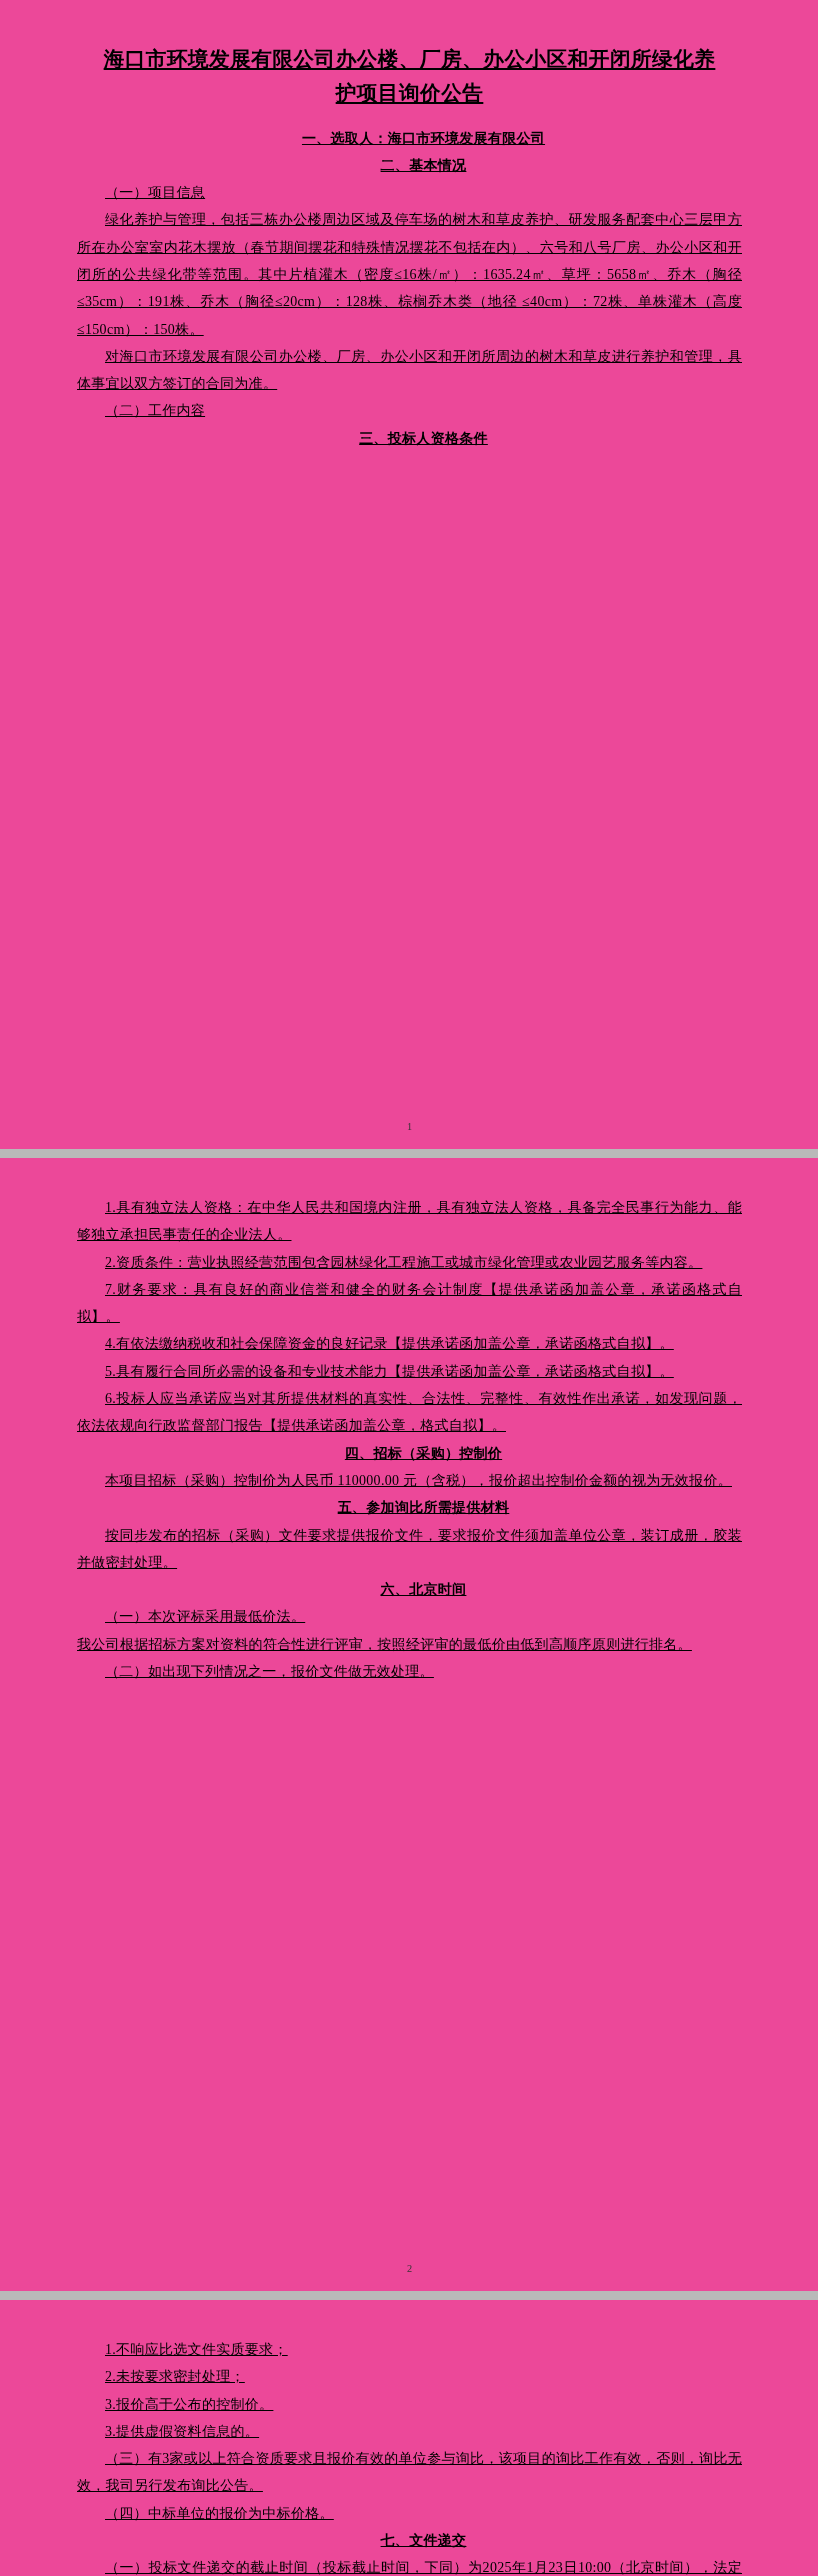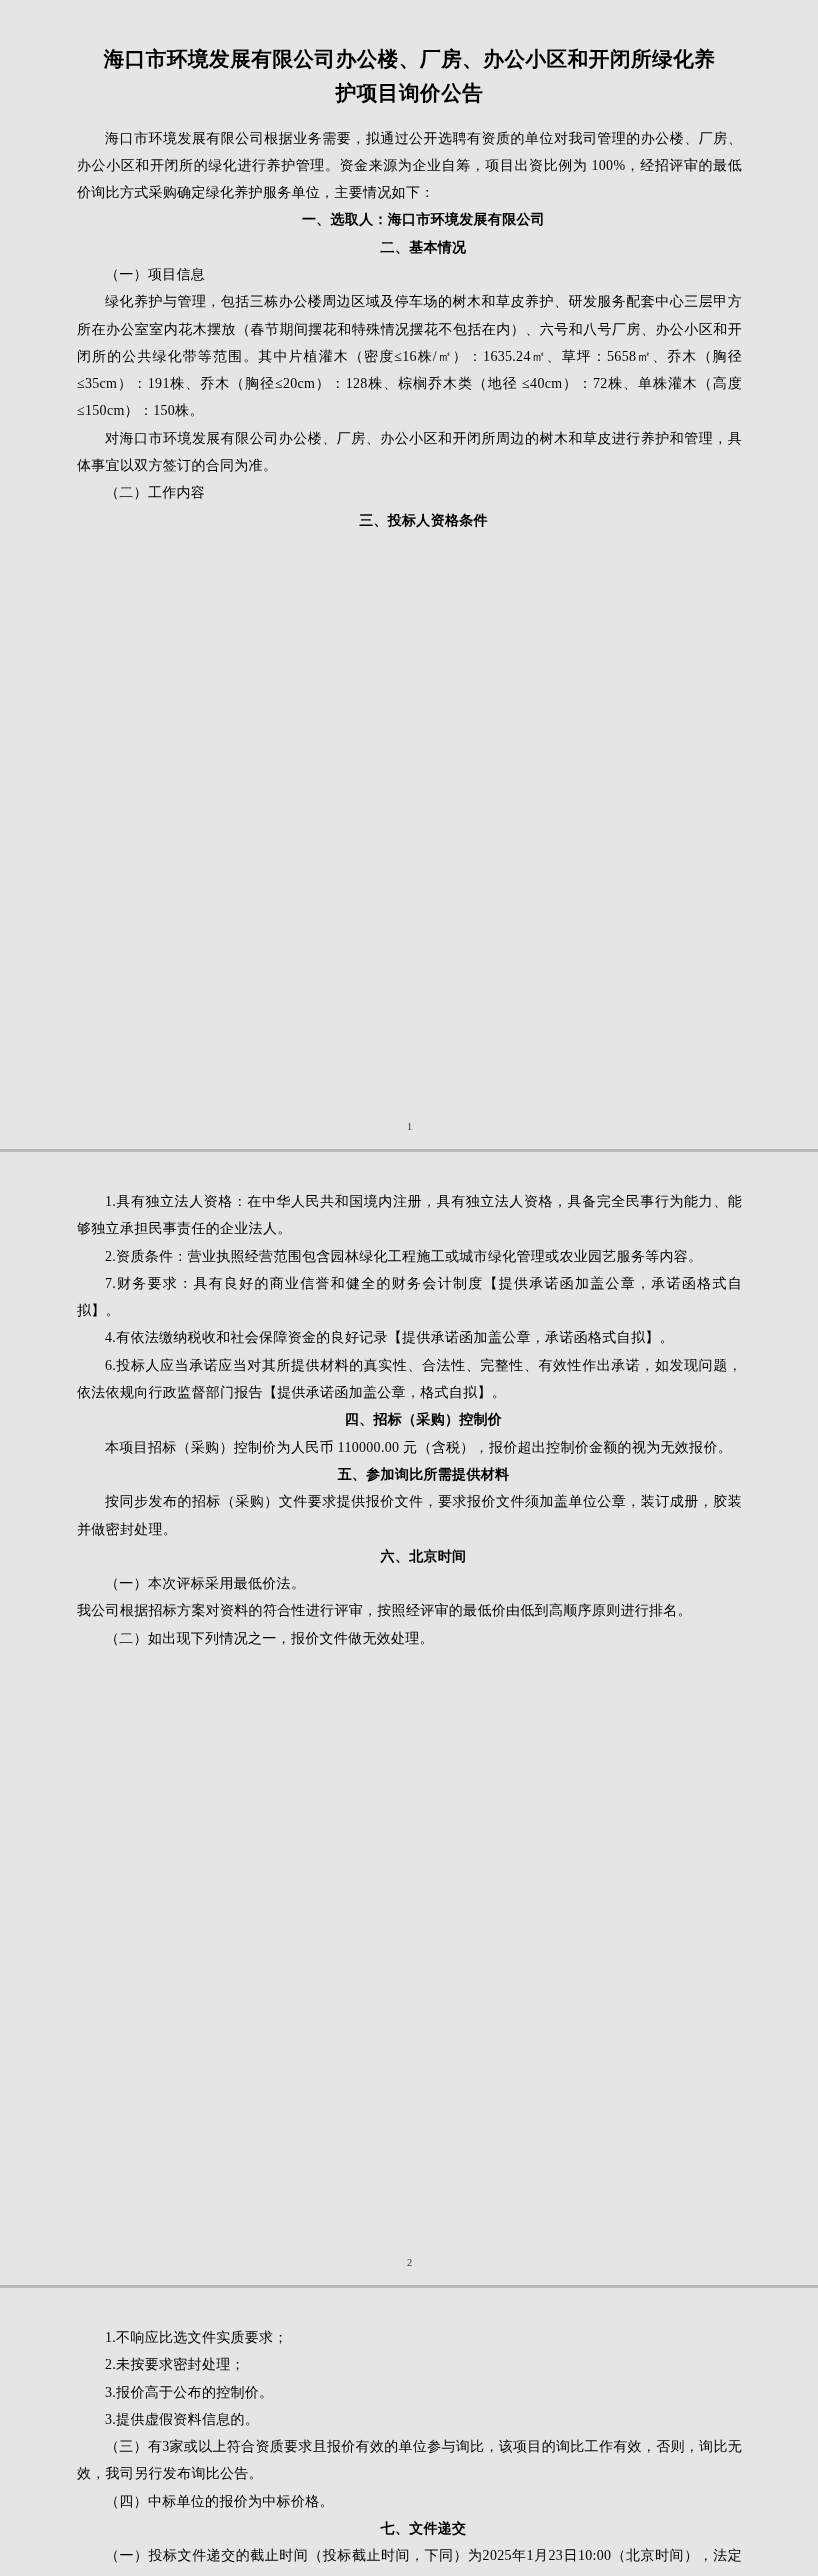--- a/index.html
+++ b/index.html
@@ -9,26 +9,27 @@
   }
   body {
     width: 819px;
     font-family: "Liberation Serif", serif;
   }
   .doc {
     width: 819px;
     margin: 0 auto;
   }
   .page {
-    background: #e5e5e5;
+    background: #ec4899;
     width: 819px;
     box-sizing: border-box;
     padding: 36px 77px 20.6px 77px;
     position: relative;
-    margin-bottom: 3px;
+    margin-bottom: 9px;
+    text-decoration: underline;
   }
   .page-1 { height: 1149px; }
   .page-2 { height: 1133px; }
   .page-3 { height: 1190px; }
 
   .doc-title {
     font-size: 20.6px;
     font-weight: bold;
     text-align: center;
     line-height: 1.65;
@@ -67,37 +68,37 @@
   }
 </style>
 </head>
 <body>
 
 <div class="doc">
 
   <div class="page page-1">
     <div class="doc-title">海口市环境发展有限公司办公楼、厂房、办公小区和开闭所绿化养护项目询价公告</div>
 
-    <p class="para">海口市环境发展有限公司根据业务需要，拟通过公开选聘有资质的单位对我司管理的办公楼、厂房、办公小区和开闭所的绿化进行养护管理。资金来源为企业自筹，项目出资比例为 100%，经招评审的最低价询比方式采购确定绿化养护服务单位，主要情况如下：</p>
     <p class="heading">一、选取人：海口市环境发展有限公司</p>
     <p class="heading">二、基本情况</p>
     <p class="para">（一）项目信息</p>
     <p class="para">绿化养护与管理，包括三栋办公楼周边区域及停车场的树木和草皮养护、研发服务配套中心三层甲方所在办公室室内花木摆放（春节期间摆花和特殊情况摆花不包括在内）、六号和八号厂房、办公小区和开闭所的公共绿化带等范围。其中片植灌木（密度≤16株/㎡）：1635.24㎡、草坪：5658㎡、乔木（胸径≤35cm）：191株、乔木（胸径≤20cm）：128株、棕榈乔木类（地径 ≤40cm）：72株、单株灌木（高度≤150cm）：150株。</p>
     <p class="para">对海口市环境发展有限公司办公楼、厂房、办公小区和开闭所周边的树木和草皮进行养护和管理，具体事宜以双方签订的合同为准。</p>
     <p class="para">（二）工作内容</p>
     <p class="heading">三、投标人资格条件</p>
 
     <div class="pagenum">1</div>
   </div>
 
   <div class="page page-2">
     <p class="para">1.具有独立法人资格：在中华人民共和国境内注册，具有独立法人资格，具备完全民事行为能力、能够独立承担民事责任的企业法人。</p>
     <p class="para">2.资质条件：营业执照经营范围包含园林绿化工程施工或城市绿化管理或农业园艺服务等内容。</p>
     <p class="para">7.财务要求：具有良好的商业信誉和健全的财务会计制度【提供承诺函加盖公章，承诺函格式自拟】。</p>
     <p class="para">4.有依法缴纳税收和社会保障资金的良好记录【提供承诺函加盖公章，承诺函格式自拟】。</p>
+    <p class="para">5.具有履行合同所必需的设备和专业技术能力【提供承诺函加盖公章，承诺函格式自拟】。</p>
     <p class="para">6.投标人应当承诺应当对其所提供材料的真实性、合法性、完整性、有效性作出承诺，如发现问题，依法依规向行政监督部门报告【提供承诺函加盖公章，格式自拟】。</p>
     <p class="heading">四、招标（采购）控制价</p>
     <p class="para">本项目招标（采购）控制价为人民币 110000.00 元（含税），报价超出控制价金额的视为无效报价。</p>
     <p class="heading">五、参加询比所需提供材料</p>
     <p class="para">按同步发布的招标（采购）文件要求提供报价文件，要求报价文件须加盖单位公章，装订成册，胶装并做密封处理。</p>
     <p class="heading">六、北京时间</p>
     <p class="para">（一）本次评标采用最低价法。</p>
     <p class="para noindent">我公司根据招标方案对资料的符合性进行评审，按照经评审的最低价由低到高顺序原则进行排名。</p>
     <p class="para">（二）如出现下列情况之一，报价文件做无效处理。</p>
 

